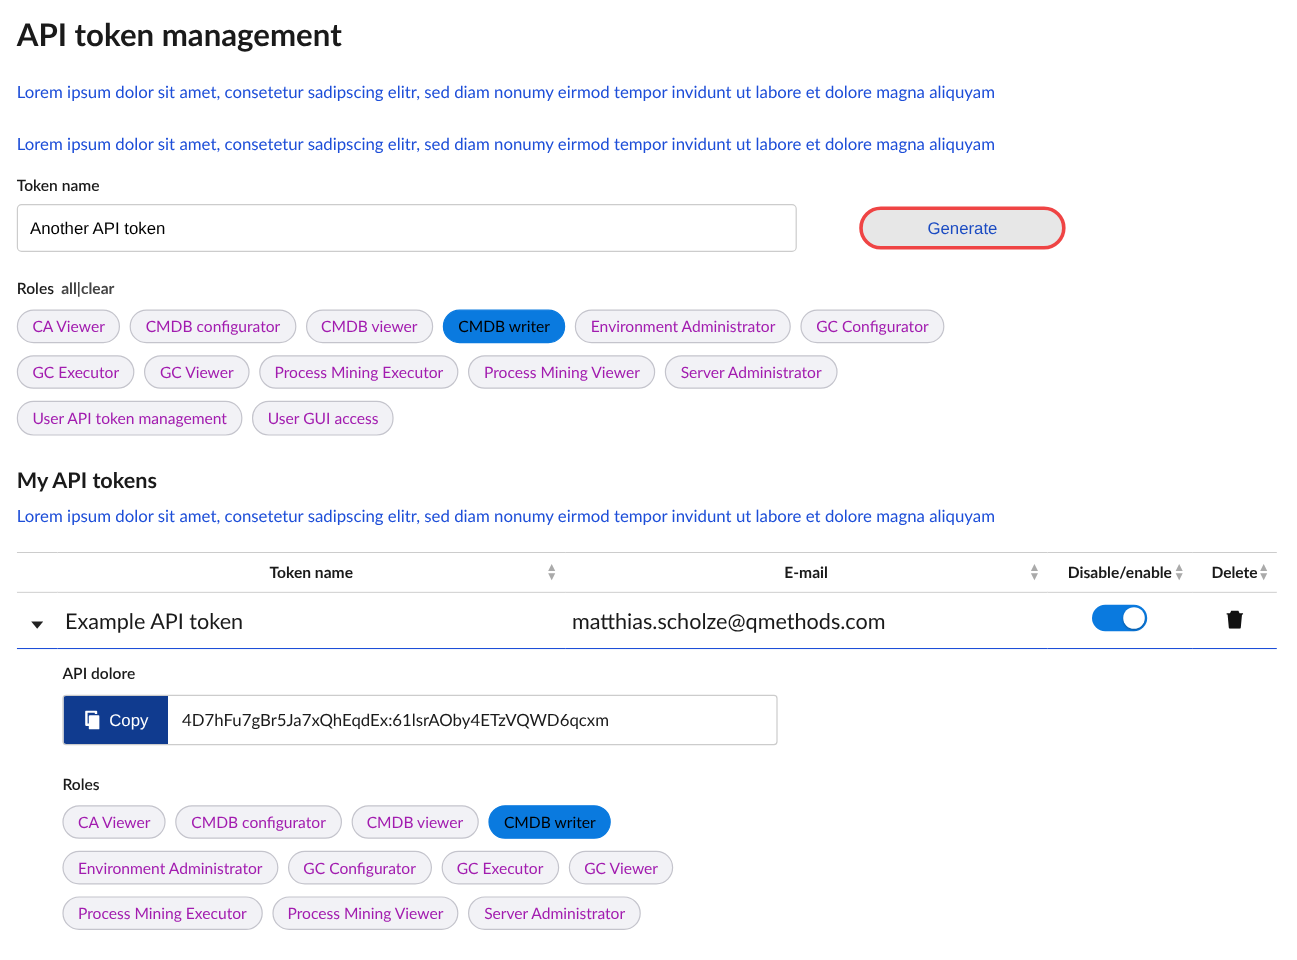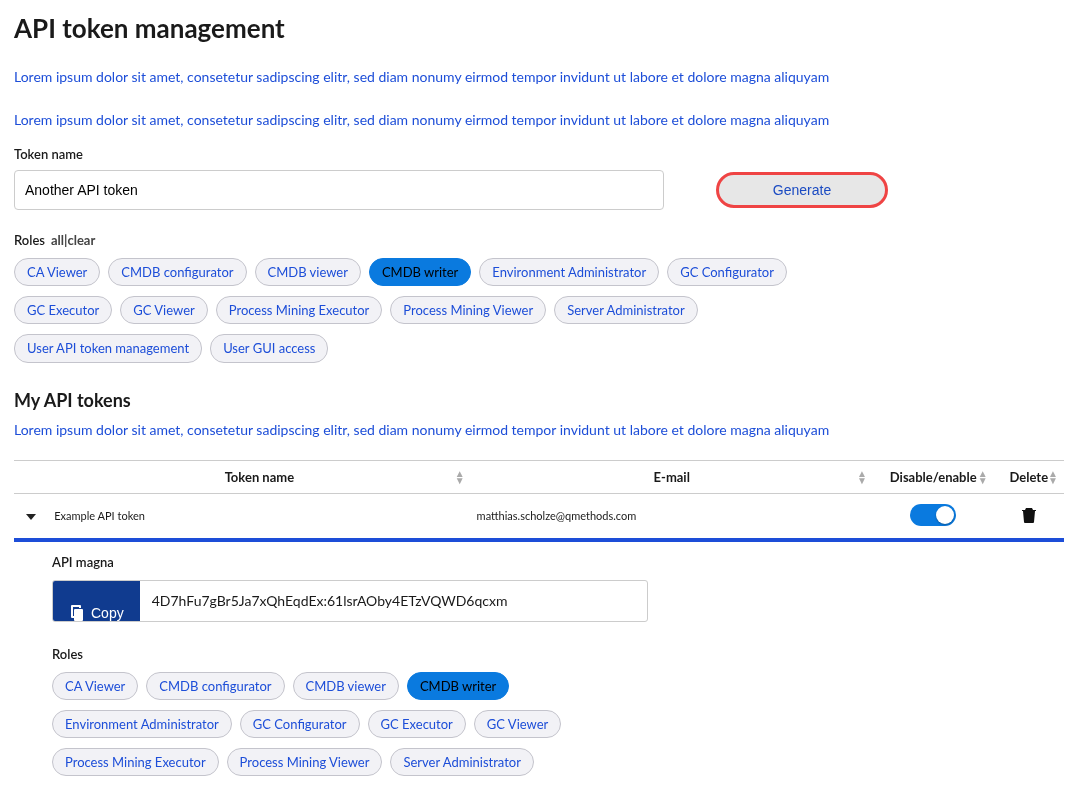--- a/index.html
+++ b/index.html
@@ -28,53 +28,53 @@
   background: #e7e7e7; color: #1b4bc2;
   font-size: 14px; cursor: pointer;
 }
 
 .roles-header { font-size: 13px; font-weight: 600; margin-bottom: 10px; display: flex; align-items: baseline; gap: 6px; }
 .roles-links { font-weight: 700; color: #444; font-size: 13px; }
 .role-pills { display: flex; flex-wrap: wrap; gap: 8px; row-gap: 10px; max-width: 800px; }
 .pill {
   display: inline-block; padding: 4px 12px;
   border: 1px solid #c4c4cc; border-radius: 14px;
-  color: #1d4ed8; font-size: 13px; background: #f2f2f6;
+  color: #a21caf; font-size: 13px; background: #f2f2f6;
   cursor: pointer; line-height: 1.4;
 }
 .pill.selected { background: #0a7adf; border-color: #0a7adf; color: #000000; }
 
 .tokens-table { width: 1050px; border-collapse: collapse; margin-top: 4px; }
 .tokens-table th {
   border-top: 1px solid #ccc; border-bottom: 1px solid #ccc;
   font-size: 13px; font-weight: 700; padding: 8px 6px;
   background: #fff; position: relative;
 }
 .tokens-table th .sort { position: absolute; right: 6px; top: 50%; transform: translateY(-50%); color: #aaa; font-size: 10px; line-height: 7px; }
-.tokens-table td { padding: 10px 6px; border-bottom: 4px solid #1d4ed8; font-size: 11px; }
+.tokens-table td { padding: 10px 6px; border-bottom: 1px solid #1d4ed8; font-size: 18px; }
 .exp-col { width: 34px; text-align: center; }
 .th-name { width: 420px; }
 .th-email { width: 400px; }
 .th-toggle { width: 120px; text-align: center; }
 .th-del { width: 70px; text-align: center; }
 .caret { display: inline-block; width: 0; height: 0; border-left: 5px solid transparent; border-right: 5px solid transparent; border-top: 6px solid #222; cursor: pointer; }
 
 .switch { position: relative; display: inline-block; width: 46px; height: 22px; }
 .switch .track { position: absolute; inset: 0; background: #0a7adf; border-radius: 22px; }
 .switch .knob { position: absolute; top: 2px; right: 2px; width: 18px; height: 18px; border-radius: 50%; background: #fff; box-shadow: 0 1px 2px rgba(0,0,0,.3); }
 
 .trash { cursor: pointer; display: inline-block; }
 
 .detail { padding: 12px 0 8px 38px; }
 .detail-label { font-size: 13px; font-weight: 600; margin-bottom: 10px; }
 .token-box { display: flex; width: 596px; border: 1px solid #ccc; border-radius: 3px; overflow: hidden; margin-bottom: 24px; }
 .copy-btn {
   background: #103b8f; color: #fff; border: none;
   padding: 0 16px; height: 40px; font-size: 14px;
-  display: flex; align-items: flex-end; gap: 8px; cursor: pointer;
+  display: flex; align-items: center; gap: 8px; cursor: pointer;
 }
 .token-val { flex: 1; padding: 0 12px; font-size: 14px; display: flex; align-items: center; }
 
 svg { display: block; }
 .overflow-x { overflow-x: hidden; }
 </style>
 </head>
 <body>
 
 <div class="section">
@@ -143,21 +143,21 @@
                   <path fill="#111" d="M1 4h12l-1 11a1 1 0 0 1-1 1H3a1 1 0 0 1-1-1L1 4zm3-3h6l1 2H3l1-2zM0 3h14v1H0z"></path>
                 </svg>
           </span>
         </td>
       </tr>
     </tbody>
   </table>
   </div>
 
   <div class="detail">
-    <div class="detail-label">API magna</div>
+    <div class="detail-label">API dolore</div>
     <div class="token-box">
       <button class="copy-btn">
         <svg width="14" height="16" viewBox="0 0 14 16">
             <path fill="#fff" d="M3 0h8a1 1 0 0 1 1 1v2h-2V2H4v9h1v2H3a1 1 0 0 1-1-1V1a1 1 0 0 1 1-1zm3 4h7a1 1 0 0 1 1 1v10a1 1 0 0 1-1 1H6a1 1 0 0 1-1-1V5a1 1 0 0 1 1-1z"></path>
           </svg>
         <span>Copy</span>
       </button>
       <div class="token-val">4D7hFu7gBr5Ja7xQhEqdEx:61lsrAOby4ETzVQWD6qcxm</div>
     </div>
 

